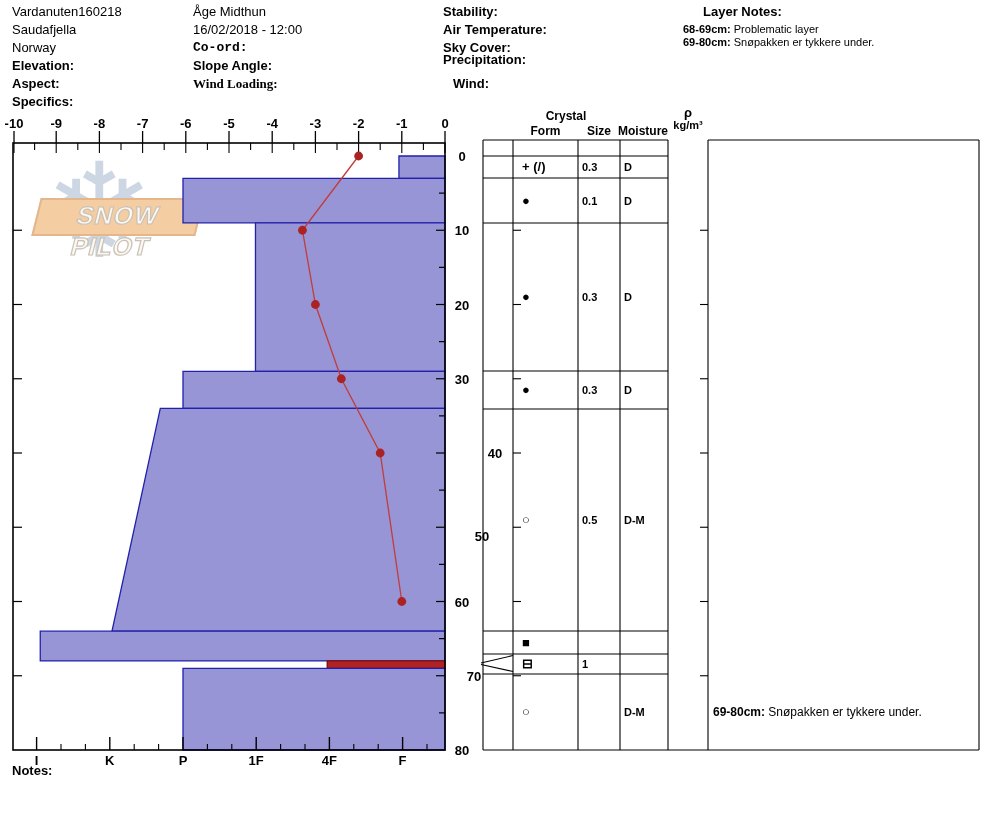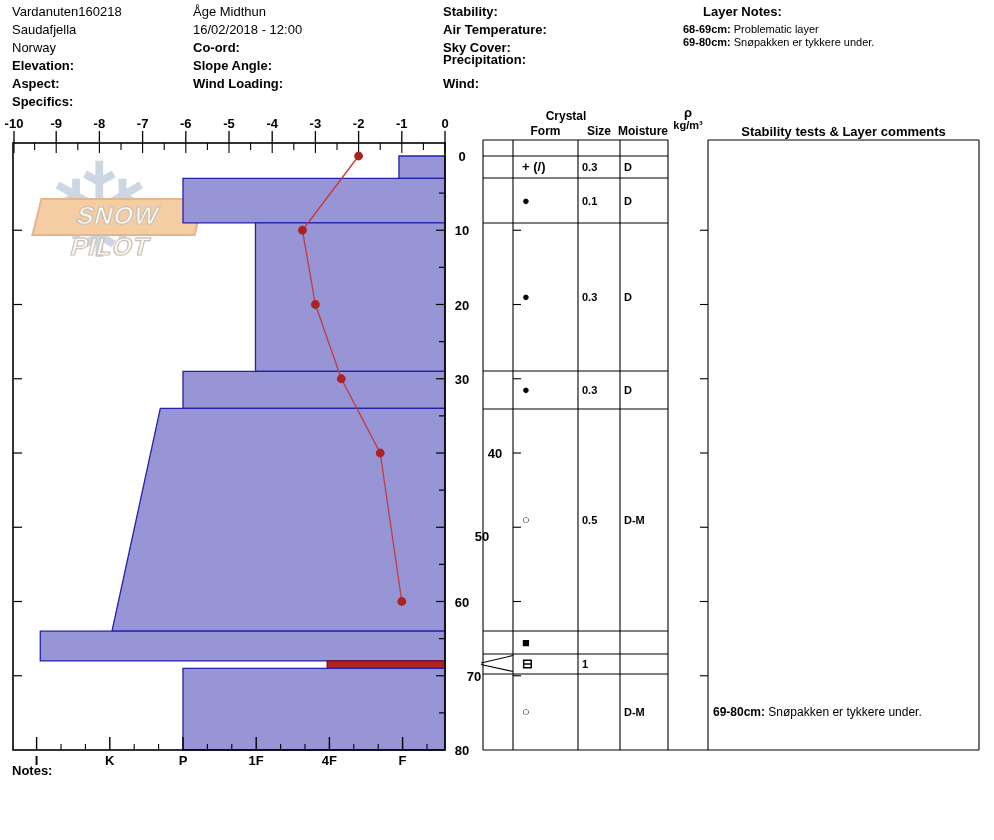--- a/index.html
+++ b/index.html
@@ -27,29 +27,29 @@
 
   <div class="abs f13" style="left:12px;top:4px;">Vardanuten160218</div>
   <div class="abs f13" style="left:12px;top:22px;">Saudafjella</div>
   <div class="abs f13" style="left:12px;top:40px;">Norway</div>
   <div class="abs f13 b" style="left:12px;top:58px;">Elevation:</div>
   <div class="abs f13 b" style="left:12px;top:76px;">Aspect:</div>
   <div class="abs f13 b" style="left:12px;top:94px;">Specifics:</div>
 
   <div class="abs f13" style="left:193px;top:4px;">Åge Midthun</div>
   <div class="abs f13" style="left:193px;top:22px;">16/02/2018 - 12:00</div>
-  <div class="abs f13 b" style="left:193px;top:40px;">Co-ord:</div>
+  <div class="abs f13 b" style="left:193px;top:40px;font-family:Liberation Mono, monospace;">Co-ord:</div>
   <div class="abs f13 b" style="left:193px;top:58px;">Slope Angle:</div>
-  <div class="abs f13 b" style="left:193px;top:76px;">Wind Loading:</div>
+  <div class="abs f13 b" style="left:193px;top:76px;font-family:Liberation Serif, serif;">Wind Loading:</div>
 
   <div class="abs f13 b" style="left:443px;top:4px;">Stability:</div>
   <div class="abs f13 b" style="left:443px;top:22px;">Air Temperature:</div>
   <div class="abs f13 b" style="left:443px;top:40px;">Sky Cover:</div>
   <div class="abs f13 b" style="left:443px;top:52px;">Precipitation:</div>
-  <div class="abs f13 b" style="left:443px;top:76px;">Wind:</div>
+  <div class="abs f13 b" style="left:453px;top:76px;">Wind:</div>
 
   <div class="abs f13 b" style="left:703px;top:4px;">Layer Notes:</div>
   <div class="abs f11" style="left:683px;top:23px;">
     <span class="b">68-69cm:</span><span> Problematic layer</span>
   </div>
   <div class="abs f11" style="left:683px;top:36px;">
     <span class="b">69-80cm:</span><span> Snøpakken er tykkere under.</span>
   </div>
 
   <div id="snowflake">❄</div>
@@ -178,21 +178,20 @@
       <polyline points="513,655.5 481,663" fill="none" stroke="#000000" stroke-width="1.1"></polyline>
       <polyline points="513,671.5 481,664.5" fill="none" stroke="#000000" stroke-width="1.1"></polyline>
     </svg>
 
   <div class="abs f12 b ctr" style="left:536px;top:109px;width:60px;">Crystal</div>
   <div class="abs f12 b ctr" style="left:513px;top:124px;width:65px;">Form</div>
   <div class="abs f12 b ctr" style="left:578px;top:124px;width:42px;">Size</div>
   <div class="abs f12 b ctr" style="left:616px;top:124px;width:54px;">Moisture</div>
   <div class="abs f13 b ctr" style="left:668px;top:105px;width:40px;">ρ</div>
   <div class="abs f11 b ctr" style="left:668px;top:119px;width:40px;">kg/m³</div>
-  <div class="abs f13 b ctr" style="left:708px;top:124px;width:271px;">Stability tests &amp; Layer comments</div>
 
   <div class="abs f13 b" style="left:12px;top:763px;">Notes:</div>
 
 <div class="abs f13 b ctr" style="left: -1px; top: 116px; width: 30px;">-10</div>
     <div class="abs f13 b ctr" style="left: 41.2px; top: 116px; width: 30px;">-9</div>
     <div class="abs f13 b ctr" style="left: 84.4px; top: 116px; width: 30px;">-8</div>
     <div class="abs f13 b ctr" style="left: 127.6px; top: 116px; width: 30px;">-7</div>
     <div class="abs f13 b ctr" style="left: 170.8px; top: 116px; width: 30px;">-6</div>
     <div class="abs f13 b ctr" style="left: 214px; top: 116px; width: 30px;">-5</div>
     <div class="abs f13 b ctr" style="left: 257.2px; top: 116px; width: 30px;">-4</div>

